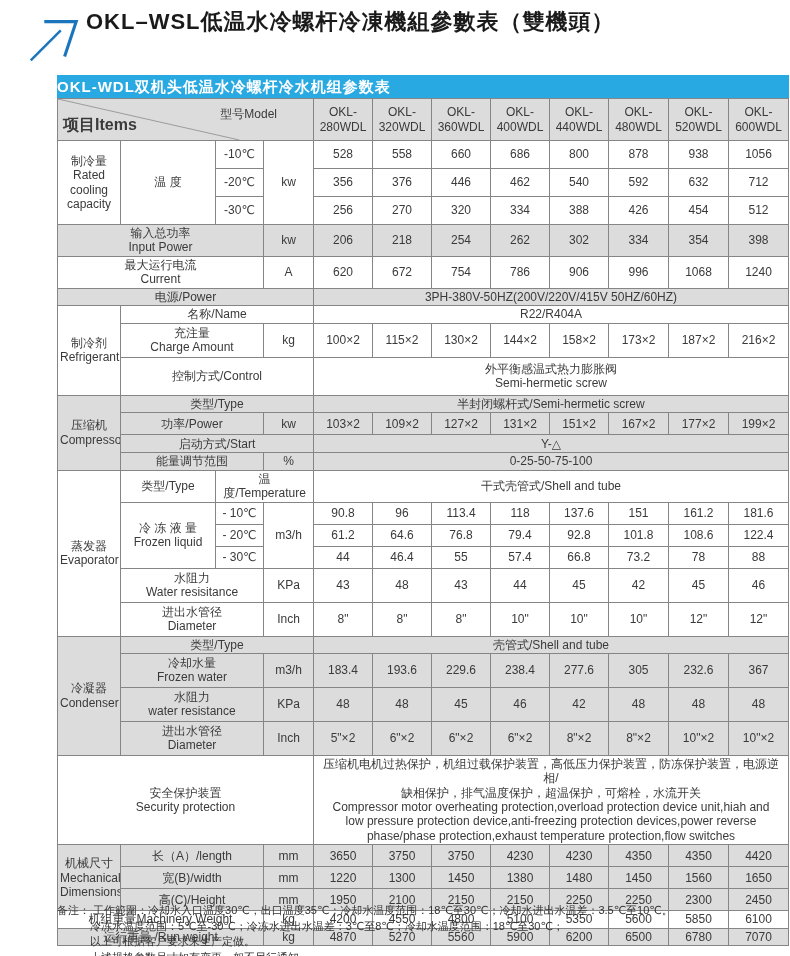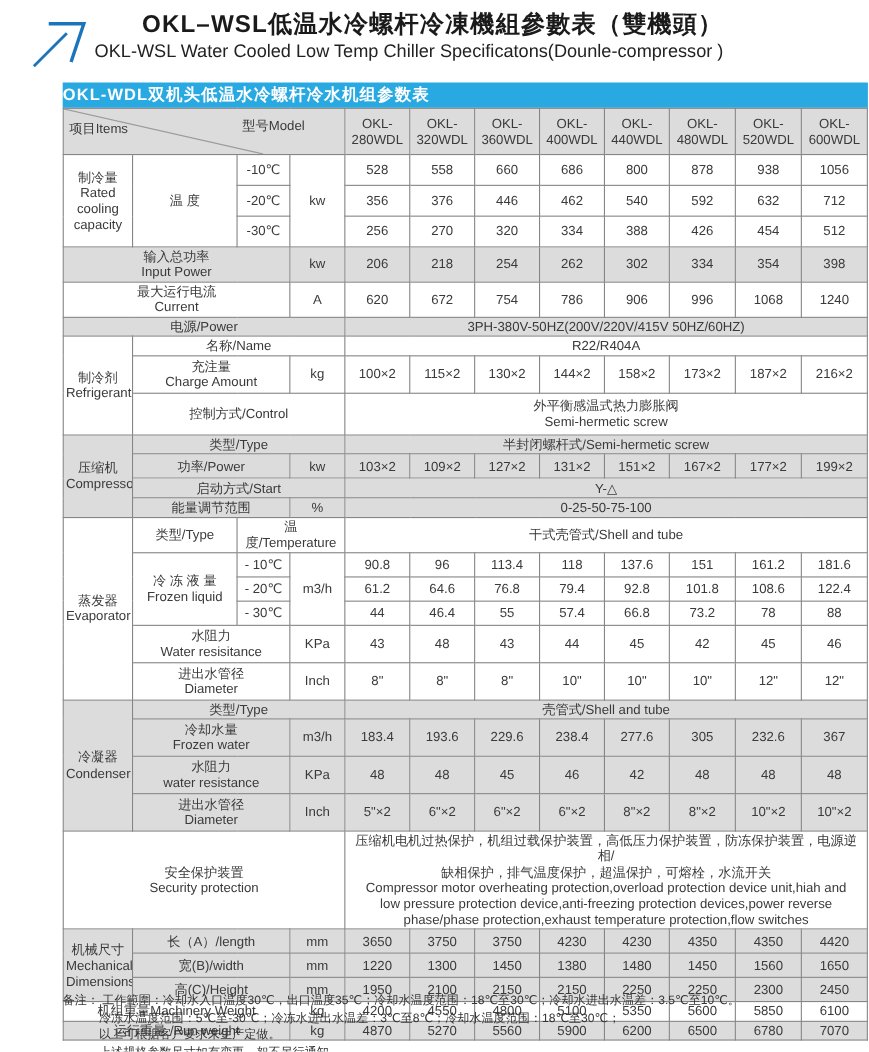--- a/index.html
+++ b/index.html
@@ -25,37 +25,36 @@
   table.spec td{
     border:1px solid #858585;text-align:center;vertical-align:middle;
     font-size:12px;color:#3a3a3a;padding:1px 2px;line-height:1.2;
     overflow:hidden;
   }
   tr.bg-g td{background:#dcdcdc;}
   tr.bg-w td{background:#ffffff;}
   td.left{text-align:left;padding:3px 6px;font-size:11px;line-height:1.38;}
   td.diag{position:relative;padding:0;}
   td.diag svg{position:absolute;left:0;top:0;width:100%;height:100%;}
-  .d-items{position:absolute;left:5px;bottom:16px;font-size:12px;}
+  .d-items{position:absolute;left:5px;bottom:6px;font-size:16px;font-weight:bold;}
   .d-model{position:absolute;right:36px;top:8px;font-size:12px;}
   .notes{position:absolute;left:57px;top:903px;width:720px;font-size:11px;color:#333;line-height:1.42;}
   .notes .ind-1{padding-left:33px;}
   .notes .ind-0{padding-left:0;}
 </style>
 </head>
 <body>
 
 <div class="header">
   <svg class="logo" viewBox="0 0 60 48">
     <polyline points="7,46 38,15" fill="none" stroke="#1b75bc" stroke-width="2.6"></polyline>
     <polyline points="21,6 54,6 42,42" fill="none" stroke="#1b75bc" stroke-width="3.2"></polyline>
   </svg>
   <div class="titles">
     <div class="title-zh">OKL–WSL低温水冷螺杆冷凍機組參數表（雙機頭）</div>
-    <div class="title-en">OKL-WSL Water Cooled Low Temp Chiller Specificatons(Dounle-compressor )</div>
   </div>
 </div>
 
 <div class="table-wrap">
   <div class="banner">OKL-WDL双机头低温水冷螺杆冷水机组参数表</div>
   <table class="spec">
     <colgroup>
         <col style="width: 63px;">
         <col style="width: 95px;">
         <col style="width: 48px;">

